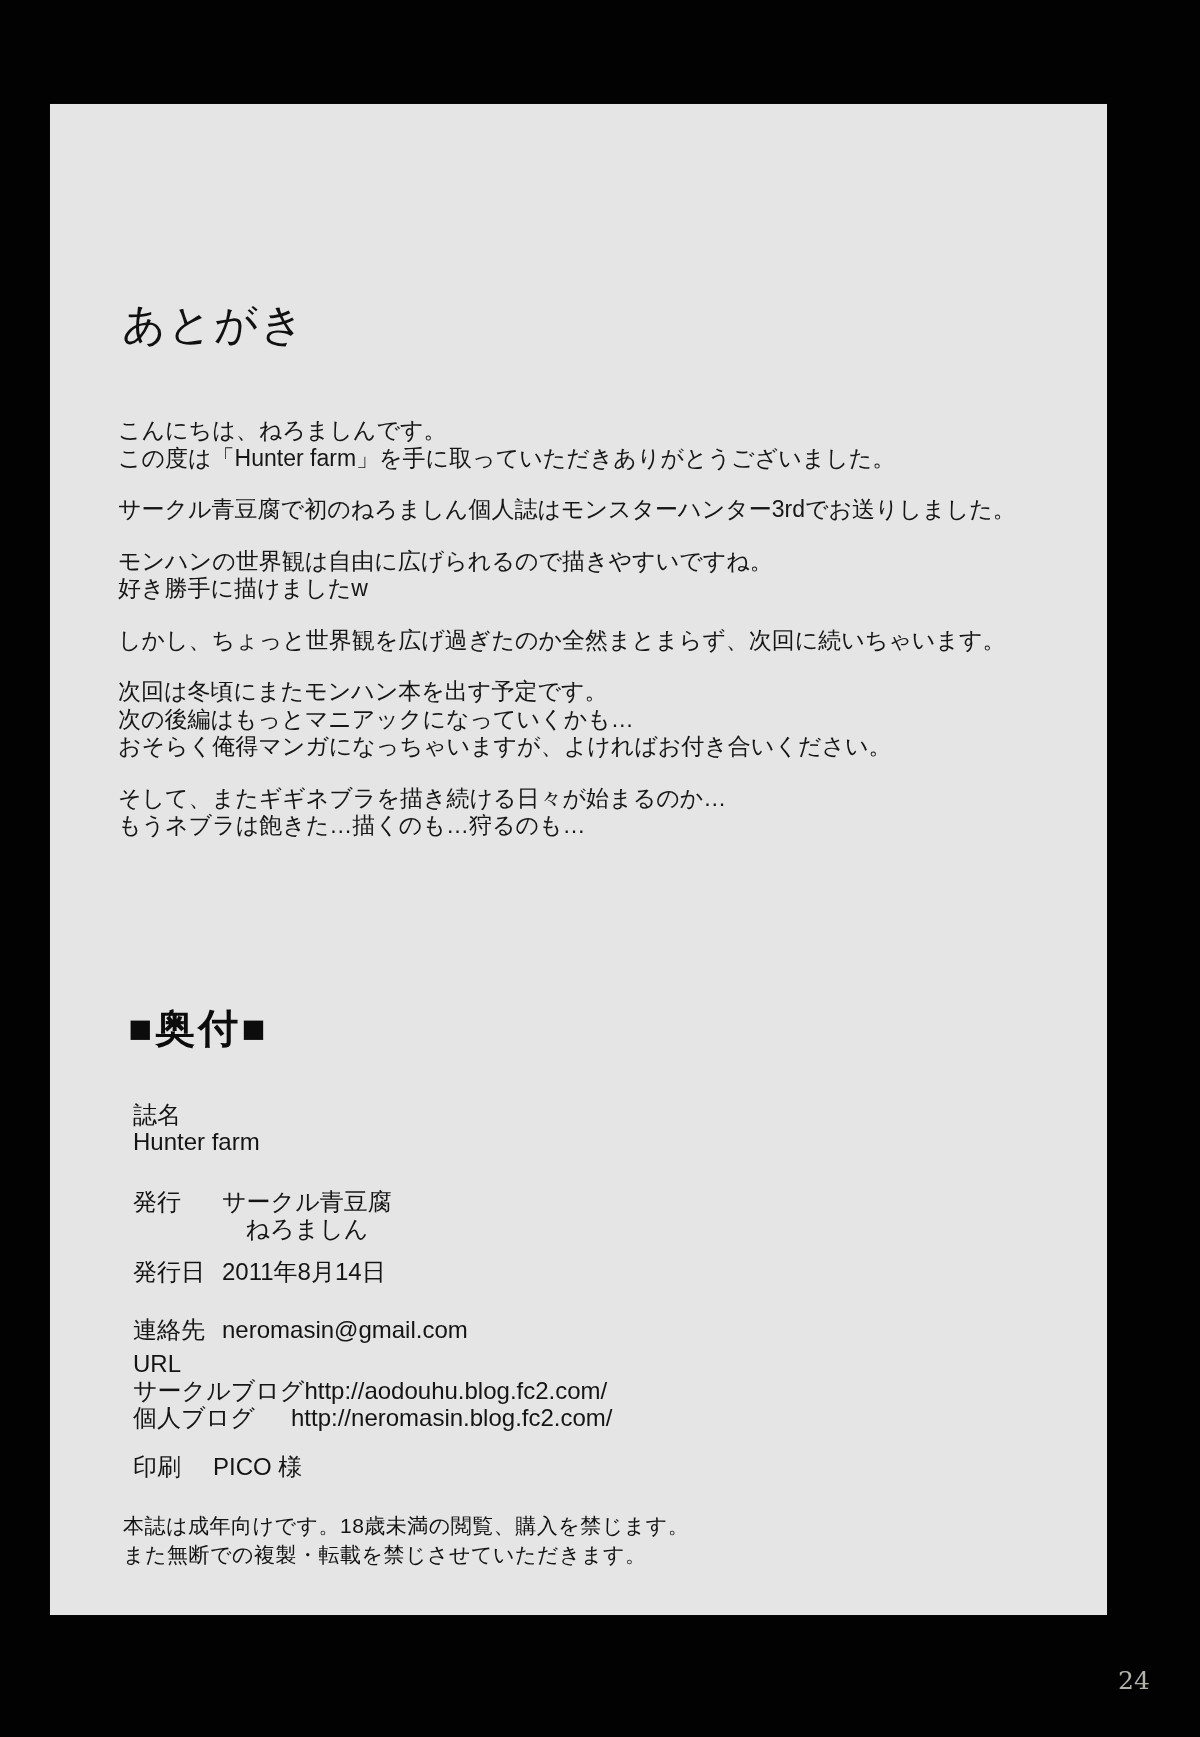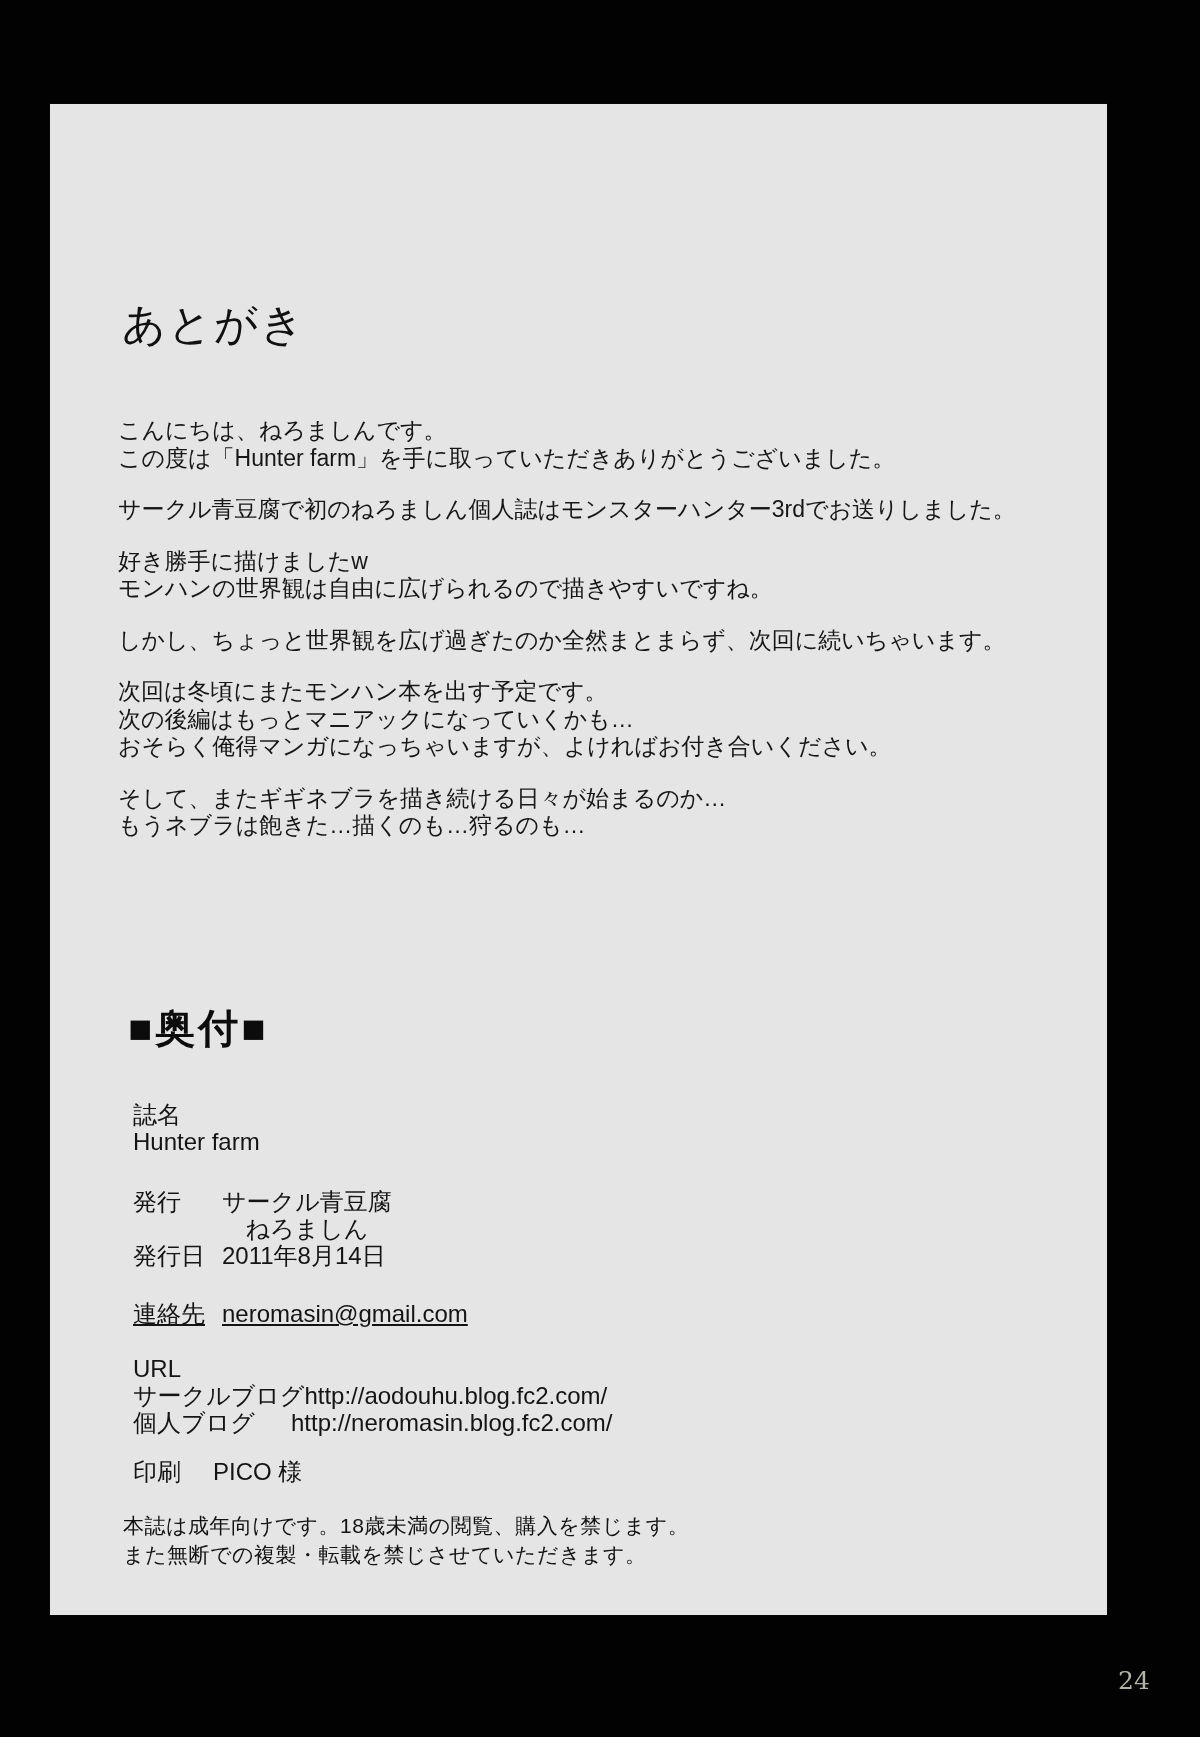--- a/index.html
+++ b/index.html
@@ -78,23 +78,23 @@
     white-space: nowrap;
     flex-shrink: 0;
   }
   .colophon .w-std  { min-width: 89px; }
   .colophon .w-url  { min-width: 158px; }
   .colophon .w-print{ min-width: 80px; }
   .colophon .value { white-space: nowrap; }
   .value-stack span { display: block; text-align: center; }
 
   .mb-r1 { margin-bottom: 33px; flex-direction: column; }
-  .mb-r2 { }
+  .mb-r2 { margin-bottom: 16px; }
   .mb-r3 { margin-bottom: 31px; }
-  .mb-r4 { margin-bottom: 28px; text-decoration: underline; }
+  .mb-r4 { margin-bottom: 7px; }
   .mb-url-group { margin-bottom: 22px; }
 
   .notice {
     position: absolute;
     left: 73px;
     top: 1408px;
     font-size: 21px;
     line-height: 28.5px;
     color: #121212;
     letter-spacing: 0.5px;
@@ -118,22 +118,22 @@
 
   <div class="afterword-body">
     <p>
       <span class="line">こんにちは、ねろましんです。</span>
       <span class="line">この度は「Hunter farm」を手に取っていただきありがとうございました。</span>
     </p>
     <p>
       <span class="line">サークル青豆腐で初のねろましん個人誌はモンスターハンター3rdでお送りしました。</span>
     </p>
     <p>
+      <span class="line">モンハンの世界観は自由に広げられるので描きやすいですね。</span>
       <span class="line">好き勝手に描けましたw</span>
-      <span class="line">モンハンの世界観は自由に広げられるので描きやすいですね。</span>
     </p>
     <p>
       <span class="line">しかし、ちょっと世界観を広げ過ぎたのか全然まとまらず、次回に続いちゃいます。</span>
     </p>
     <p>
       <span class="line">次回は冬頃にまたモンハン本を出す予定です。</span>
       <span class="line">次の後編はもっとマニアックになっていくかも…</span>
       <span class="line">おそらく俺得マンガになっちゃいますが、よければお付き合いください。</span>
     </p>
     <p>

